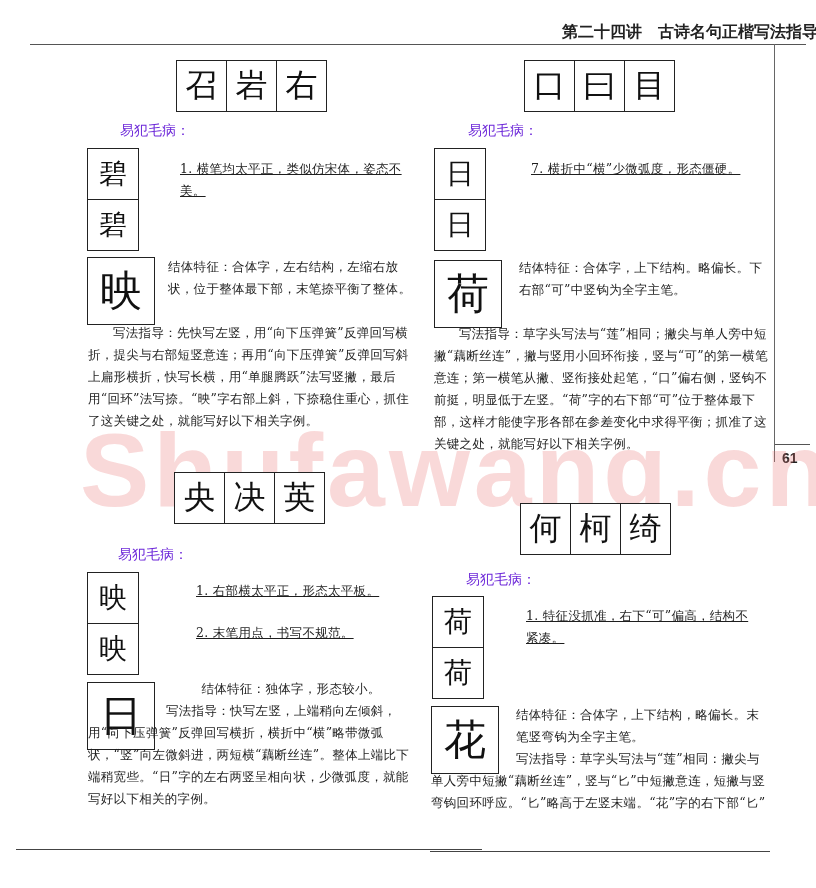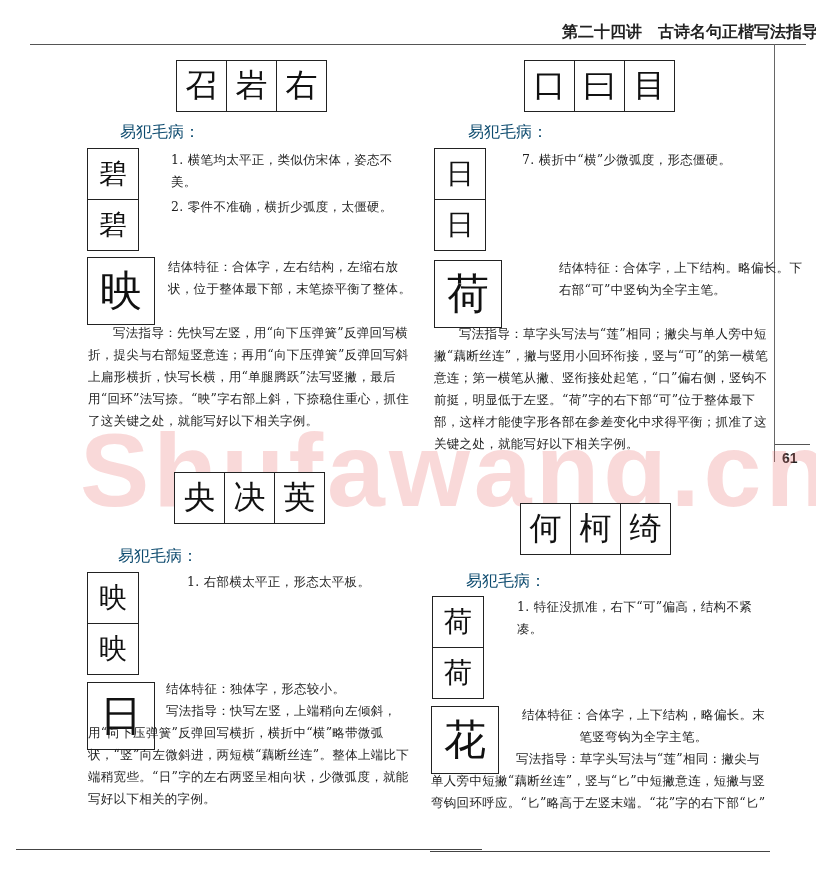--- a/index.html
+++ b/index.html
@@ -35,23 +35,23 @@
       font-size: 28px; color: #111;
     }
     .stack .cell + .cell { border-top: 1.5px solid #222; }
 
     .bigbox {
       border: 1.5px solid #222; width: 66px; height: 66px;
       display: flex; align-items: center; justify-content: center;
       font-size: 42px; color: #111; background: #fff;
     }
 
-    .label { font-size: 16px; color: #0c4a6e; white-space: nowrap; }
+    .label { font-size: 14px; color: #6d28d9; white-space: nowrap; }
     .para { font-size: 12.5px; line-height: 22px; color: #1e1e1e; letter-spacing: 0.3px; }
-    .para p { margin: 3px; }
+    .para p { margin: 12px; text-decoration: underline; }
     .indent { text-indent: 2em; }
 
     .watermark {
       left: 80px; top: 418px; font-family: "Liberation Sans", sans-serif;
       font-size: 104px; font-weight: bold; color: rgba(232,120,120,0.28);
       letter-spacing: 4px; white-space: nowrap; pointer-events: none; line-height: 1;
     }
   </style>
 </head>
 <body>
@@ -70,71 +70,71 @@
   <div class="cell">岩</div>
   <div class="cell">右</div>
 </div>
 <div class="abs label" style="left:120px; top:122px;">易犯毛病：</div>
 <div class="abs stack" style="left:87px; top:148px;">
   <div class="cell">碧</div>
   <div class="cell">碧</div>
 </div>
 <div class="abs para" style="left:168px; top:146px; width:250px;">
   <p>1. 横笔均太平正，类似仿宋体，姿态不美。</p>
-  <p>2. 零件不准确，横折少弧度，太僵硬。</p>
 </div>
 <div class="abs bigbox" style="left:87px; top:257px;">映</div>
 <div class="abs para" style="left:168px; top:256px; width:250px;">结体特征：合体字，左右结构，左缩右放状，位于整体最下部，末笔捺平衡了整体。</div>
 <div class="abs para indent" style="left:88px; top:322px; width:330px;">写法指导：先快写左竖，用“向下压弹簧”反弹回写横折，提尖与右部短竖意连；再用“向下压弹簧”反弹回写斜上扁形横折，快写长横，用“单腿腾跃”法写竖撇，最后用“回环”法写捺。“映”字右部上斜，下捺稳住重心，抓住了这关键之处，就能写好以下相关字例。</div>
 
 <div class="abs char-row" style="left:174px; top:472px;">
   <div class="cell">央</div>
   <div class="cell">决</div>
   <div class="cell">英</div>
 </div>
 <div class="abs label" style="left:118px; top:546px;">易犯毛病：</div>
 <div class="abs stack" style="left:87px; top:572px;">
   <div class="cell">映</div>
   <div class="cell">映</div>
 </div>
 <div class="abs para" style="left:184px; top:568px; width:250px;">
   <p style="margin-bottom:20px;">1. 右部横太平正，形态太平板。</p>
+  <p>2. 末笔用点，书写不规范。</p>
 </div>
 <div class="abs bigbox" style="left:87px; top:682px;">日</div>
-<div class="abs para" style="left:166px; top:678px; width:250px;">结体特征：独体字，形态较小。</div>
+<div class="abs para" style="left:166px; top:678px; width:250px;text-align:center;">结体特征：独体字，形态较小。</div>
 <div class="abs para" style="left:88px; top:700px; width:330px; text-indent:78px;">写法指导：快写左竖，上端稍向左倾斜，用“向下压弹簧”反弹回写横折，横折中“横”略带微弧状，“竖”向左微斜进，两短横“藕断丝连”。整体上端比下端稍宽些。“日”字的左右两竖呈相向状，少微弧度，就能写好以下相关的字例。</div>
 
 <div class="abs char-row" style="left:524px; top:60px;">
   <div class="cell">口</div>
   <div class="cell">曰</div>
   <div class="cell">目</div>
 </div>
 <div class="abs label" style="left:468px; top:122px;">易犯毛病：</div>
 <div class="abs stack" style="left:434px; top:148px;">
   <div class="cell">日</div>
   <div class="cell">日</div>
 </div>
 <div class="abs para" style="left:519px; top:146px; width:250px;">
   <p>7. 横折中“横”少微弧度，形态僵硬。</p>
 </div>
 <div class="abs bigbox" style="left:434px; top:260px;">荷</div>
-<div class="abs para" style="left:519px; top:257px; width:250px;margin-left:40px;">结体特征：合体字，上下结构。略偏长。下右部“可”中竖钩为全字主笔。</div>
+<div class="abs para" style="left:519px; top:257px; width:250px;">结体特征：合体字，上下结构。略偏长。下右部“可”中竖钩为全字主笔。</div>
 <div class="abs para indent" style="left:434px; top:323px; width:335px;">写法指导：草字头写法与“莲”相同；撇尖与单人旁中短撇“藕断丝连”，撇与竖用小回环衔接，竖与“可”的第一横笔意连；第一横笔从撇、竖衔接处起笔，“口”偏右侧，竖钩不前挺，明显低于左竖。“荷”字的右下部“可”位于整体最下部，这样才能使字形各部在参差变化中求得平衡；抓准了这关键之处，就能写好以下相关字例。</div>
 
 <div class="abs char-row" style="left:520px; top:503px;">
   <div class="cell">何</div>
   <div class="cell">柯</div>
   <div class="cell">绮</div>
 </div>
 <div class="abs label" style="left:466px; top:571px;">易犯毛病：</div>
 <div class="abs stack" style="left:432px; top:596px;">
   <div class="cell">荷</div>
   <div class="cell">荷</div>
 </div>
 <div class="abs para" style="left:514px; top:593px; width:255px;">
   <p>1. 特征没抓准，右下“可”偏高，结构不紧凑。</p>
 </div>
 <div class="abs bigbox" style="left:431px; top:706px;">花</div>
-<div class="abs para" style="left:516px; top:704px; width:255px;text-align:center;">结体特征：合体字，上下结构，略偏长。末笔竖弯钩为全字主笔。</div>
+<div class="abs para" style="left:516px; top:704px; width:255px;">结体特征：合体字，上下结构，略偏长。末笔竖弯钩为全字主笔。</div>
 <div class="abs para" style="left:431px; top:748px; width:340px; text-indent:85px;">写法指导：草字头写法与“莲”相同：撇尖与单人旁中短撇“藕断丝连”，竖与“匕”中短撇意连，短撇与竖弯钩回环呼应。“匕”略高于左竖末端。“花”字的右下部“匕”</div>
 
 <div class="abs hr-bottom"></div>
 <div class="abs hr-bottom2"></div>
 
 </body></html>

